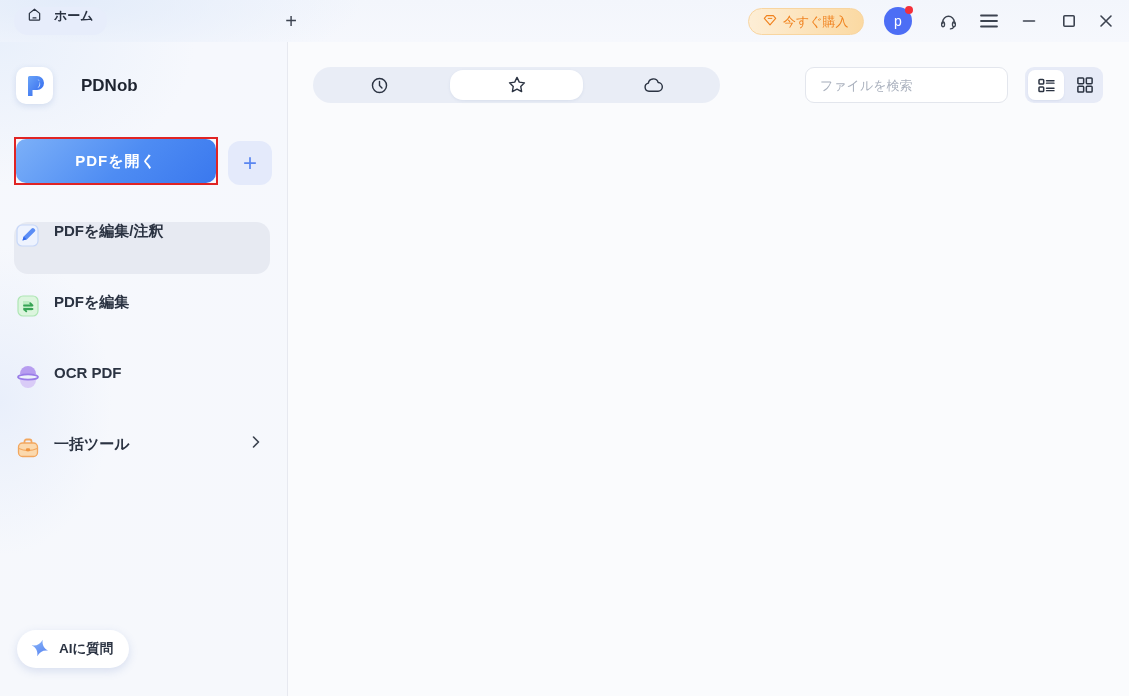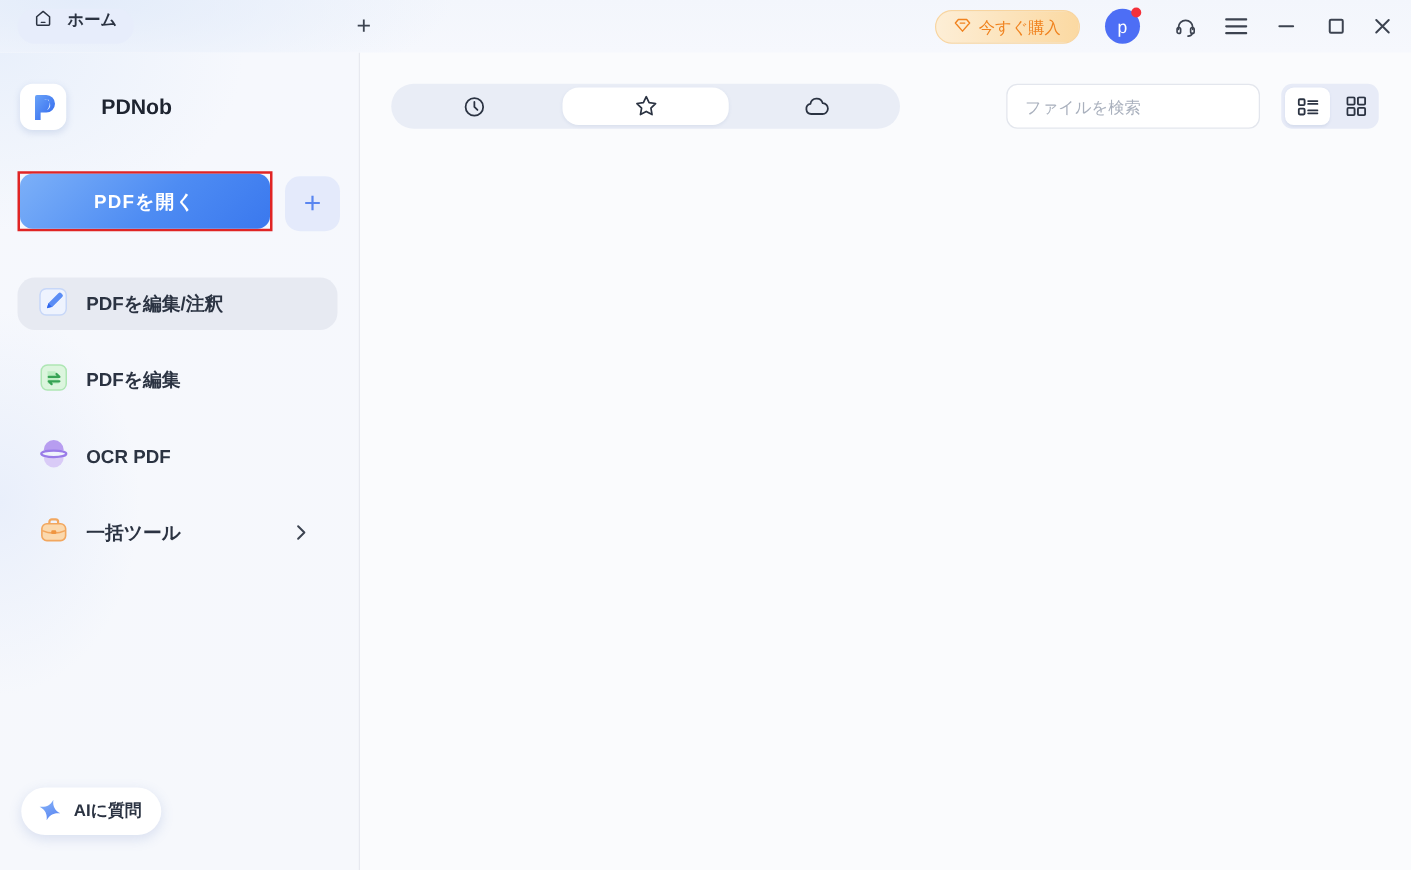--- a/index.html
+++ b/index.html
@@ -47,22 +47,22 @@
   .open-row { position:absolute; left:14px; top:95px; display:flex; align-items:flex-end; gap:10px; }
   .open-outline { border:2px solid #e02424; padding:0; }
   .open-btn { width:200px; height:44px; border-radius:10px; border:none;
     background:linear-gradient(135deg,#7cb0f8 0%,#4e8cf3 55%,#3a78ee 100%);
     color:#fff; font-size:15px; font-weight:bold; letter-spacing:1px;
     font-family:inherit; cursor:pointer; }
   .add-btn { width:44px; height:44px; border-radius:12px; background:#e4eafb;
     display:flex; align-items:center; justify-content:center; color:#5a86f0;
     font-size:24px; font-weight:300; }
   .menu { position:absolute; left:14px; top:180px; width:256px; }
-  .menu-item { height:42px; border-radius:14px; display:flex; align-items:center;
-    gap:13px; padding:0 16px; margin-bottom:19px; color:#2b3342;
+  .menu-item { height:52px; border-radius:14px; display:flex; 
+    gap:13px; padding:0 1px; margin-bottom:19px; color:#2b3342;
     font-size:15px; font-weight:bold; cursor:pointer; }
   .menu-item.selected { background:#e7eaf2; }
   .menu-item .chev { margin-left:auto; margin-right:6px; display:flex; }
   .ask-ai { position:absolute; left:17px; bottom:28px; height:38px; border-radius:19px;
     background:#fff; box-shadow:0 3px 10px rgba(90,120,190,.20);
     display:flex; align-items:center; gap:8px; padding:0 16px 0 12px;
     font-size:13.5px; color:#2b3342; font-weight:bold;margin-top:20px; }
 
   
   .main { position:absolute; left:289px; top:42px; width:840px; height:654px; background:#fafbfd; }

